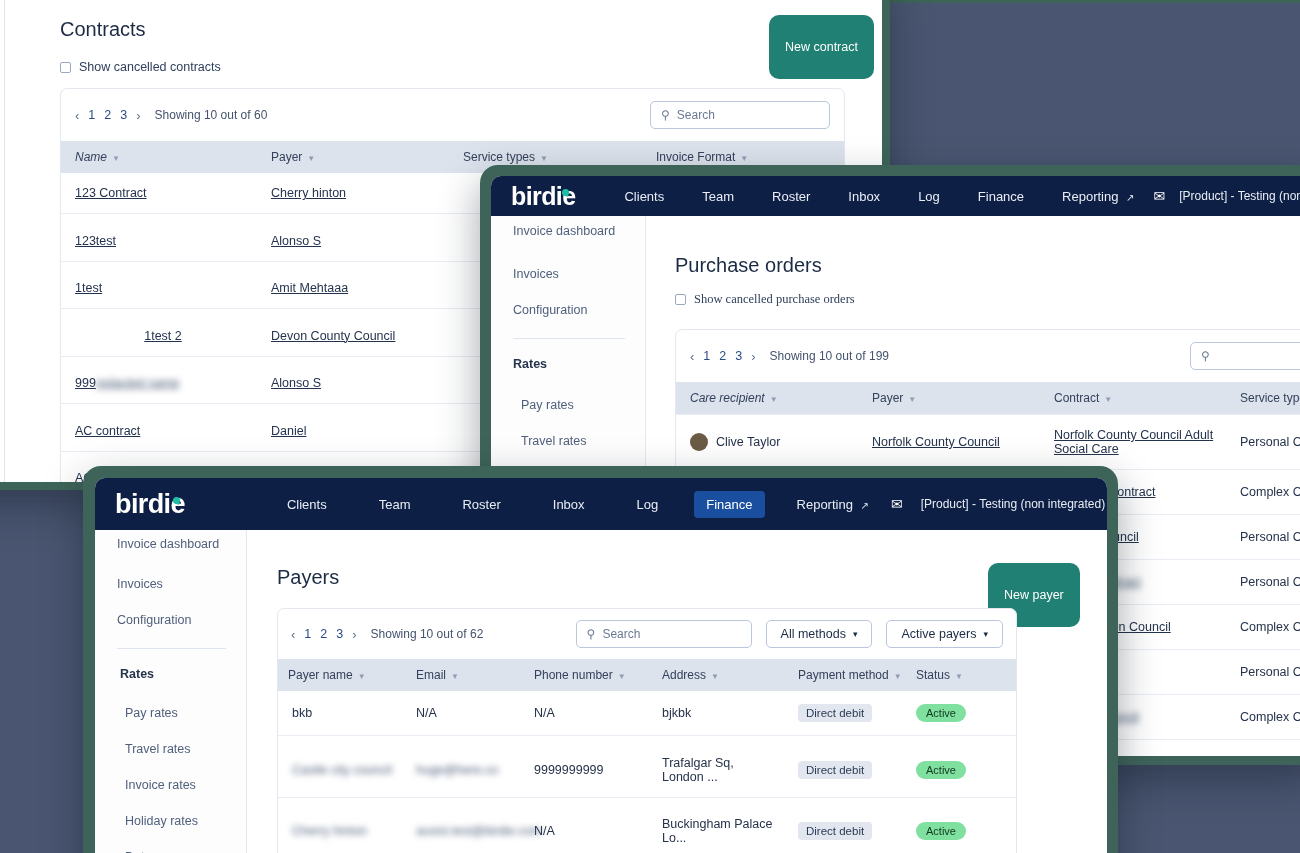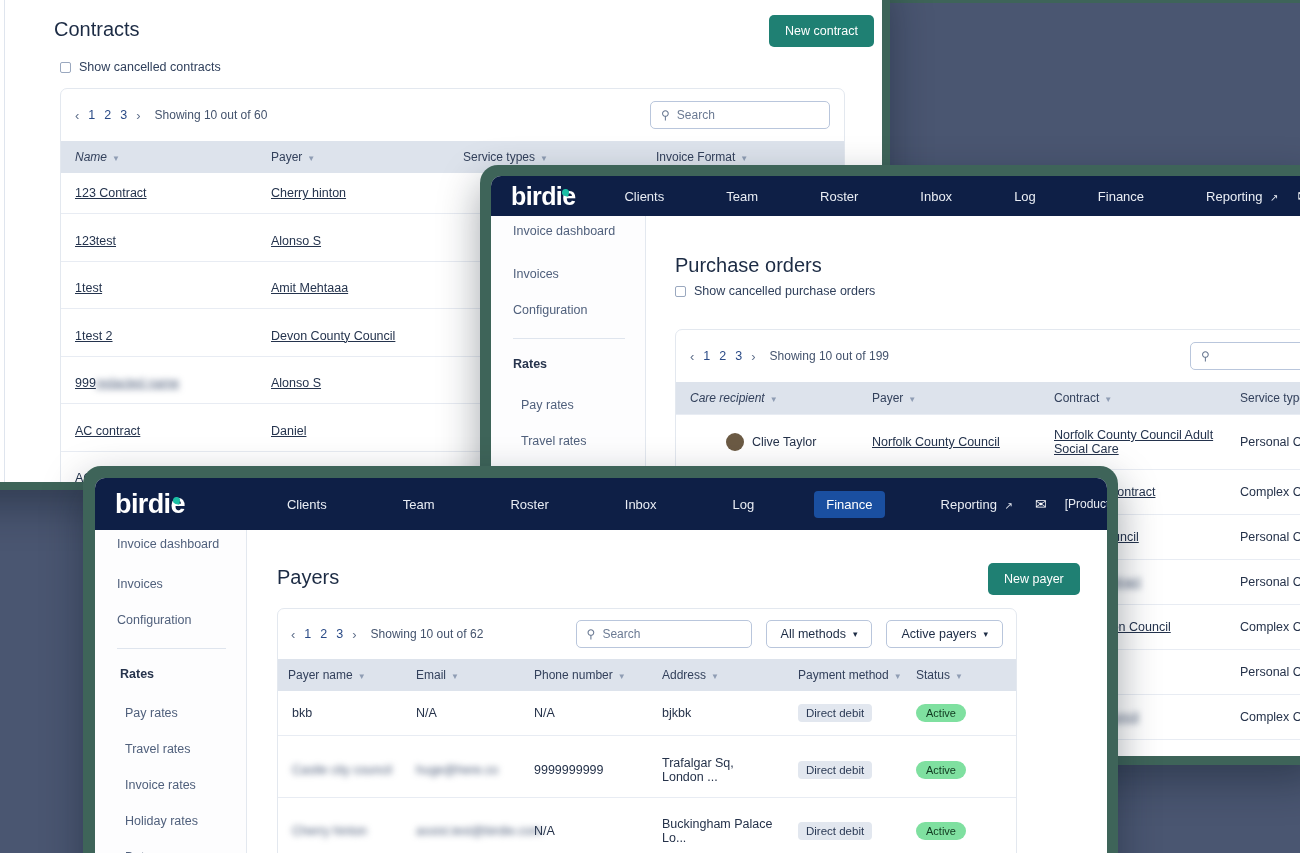--- a/index.html
+++ b/index.html
@@ -16,38 +16,38 @@
   .bg-teal-band { position:absolute; background:#3e6459; }
 
   
   .frame { position: absolute; background:#3e6459; border-radius:18px; box-shadow:0 16px 40px rgba(10,20,35,.38); }
   .screen { position:absolute; background:#ffffff; overflow:hidden; }
 
   
   .navbar { position:absolute; left:0; top:0; right:0; background:#0e1f46; display:flex; align-items:center; }
   .brand { color:#fff; font-size:25px; font-weight:bold; letter-spacing:-.6px; position:relative; padding-left:20px; padding-right:8px; }
   .brand .dot { position:absolute; width:7px; height:7px; border-radius:50% 50% 0 50%; background:#1bbfa5; top:7px; right:14px; transform:rotate(12deg); }
-  .nav-items { display:flex; align-items:center;gap:24px; }
+  .nav-items { display:flex; align-items:center; }
   .nav-item { color:#e9edf4; font-size:13px; padding:6px 12px; margin:0 7px; border-radius:4px; white-space:nowrap; }
   .nav-item.active { background:#1a4fa0; color:#fff; }
   .nav-right { display:flex; align-items:center; margin-left:auto; padding-right:14px; gap:14px; }
   .mail-ico { color:#fff; font-size:14px; }
   .org { color:#e9edf4; font-size:12px; white-space:nowrap; }
 
   
   .sidebar { position:absolute; left:0; background:#fdfdfe; border-right:1px solid #e3e8ef; }
   .side-link { font-size:12.5px; color:#50607c; padding:0 0 0 22px; height:36px; display:flex; align-items:center; white-space:nowrap; }
   .side-div { height:1px; background:#dfe5ee; margin:10px 20px 10px 22px; }
   .side-head { font-size:12.5px; color:#27344d; font-weight:bold; padding-left:8px; height:30px; display:flex; align-items:center; }
   .side-sub { padding-left:30px; }
 
   
   .content { position:absolute; background:#fff; }
   .page-title { font-size:20px; color:#1c2b44; font-weight:400; }
-  .btn-primary { background:#1f8073; color:#fff; font-size:12.5px; padding:9px 16px; border-radius:5px; border:none; white-space:nowrap; }
+  .btn-primary { background:#1f8073; color:#fff; font-size:12.5px; padding:25px 16px; border-radius:10px; border:none; white-space:nowrap; }
   .chk-row { display:flex; align-items:center; gap:8px; font-size:12.5px; color:#30405c; }
   .chk { width:11px; height:11px; border:1px solid #9aa8bf; border-radius:2px; background:#fff; display:inline-block; }
 
   .card { border:1px solid #e3e8ef; border-radius:7px; background:#fff; }
   .card-top { display:flex; align-items:center; padding:12px 14px; gap:14px; }
   .pager { display:flex; align-items:center; gap:9px; color:#2a4a86; font-size:12.5px; }
   .pager .arrow { color:#60708c; font-size:13px; }
   .pager .pg { font-size:12.5px; color:#2a4a86; }
   .showing { font-size:12px; color:#44536d; white-space:nowrap; }
   .search { margin-left:auto; border:1px solid #b9c6dc; border-radius:5px; height:28px; display:flex;
@@ -62,21 +62,21 @@
   thead th .caret { color:#8f9db4; font-size:8px; margin-left:5px; }
   tbody td { font-size:12.5px; color:#25324a; padding:13px 10px; border-top:1px solid #e8ecf3;
              vertical-align:middle; }
   .lnk { color:#24334d; text-decoration:underline; }
   .blur { filter:blur(3.2px); display:inline-block; color:#4a5a77; }
   .pill { display:inline-block; background:#e2e7ef; color:#2b3a55; font-size:11.5px; padding:3px 8px; border-radius:4px; }
   .pill-green { display:inline-block; background:#7fe0a0; color:#10381f; font-size:11px; padding:3px 10px; border-radius:10px; }
   .av-img { width:18px; height:18px; border-radius:50%; background:#6b5a44; display:inline-block; vertical-align:middle; margin-right:8px; }
   .av-ini { width:18px; height:18px; border-radius:50%; background:#dfe4ec; color:#4d5c78; font-size:7.5px;
             display:inline-flex; align-items:center; justify-content:center; vertical-align:middle; margin-right:8px; }
-  .cellflex { display:flex; align-items:center;margin-left:36px; }
+  .cellflex { display:flex; align-items:center; }
 
   
   .rowcard td { border:none; }
   .rowsep { height:7px; }
 </style>
 </head>
 <body>
 
 <div id="stage">
 
@@ -86,21 +86,21 @@
   <div class="bg-teal-band" style="left:0;top:460px;width:250px;height:12px;"></div>
 
   <div class="frame" style="left:-260px; top:-30px; width:1150px; height:520px;">
   </div>
   <div class="screen" style="left:-250px; top:-22px; width:1132px; height:504px;">
 
     <div style="position:absolute;left:0;top:0;width:255px;height:504px;background:#fff;border-right:1px solid #dfe5ee;"></div>
 
     <div class="content" style="left:255px; top:0; width:877px; height:504px;">
 
-      <div style="position:absolute;left:49px;top:40px;">
+      <div style="position:absolute;left:55px;top:40px;">
         <div class="page-title">Contracts</div>
       </div>
 
       <button class="btn-primary" style="position:absolute;left:764px;top:37px;">New contract</button>
 
       <div class="chk-row" style="position:absolute;left:55px;top:82px;">
         <span class="chk"></span>
         <span>Show cancelled contracts</span>
       </div>
 
@@ -150,21 +150,21 @@
               <tr class="rowcard">
                 <td style="padding-left: 14px;"><span class="lnk">1test</span></td>
                 <td><span class="lnk">Amit Mehtaaa</span></td>
                 <td></td>
                 <td></td>
               </tr>
               <tr class="rowsep">
                 <td colspan="4" style="padding: 0px; height: 2px; border-top: 1px solid rgb(232, 236, 243);"></td>
               </tr>
               <tr class="rowcard">
-                <td style="padding-left: 14px;"><span class="lnk">1test 2</span></td>
+                <td style="padding-left: 14px; text-align: center;"><span class="lnk">1test 2</span></td>
                 <td><span class="lnk">Devon County Council</span></td>
                 <td></td>
                 <td></td>
               </tr>
               <tr class="rowsep">
                 <td colspan="4" style="padding: 0px; height: 2px; border-top: 1px solid rgb(232, 236, 243);"></td>
               </tr>
               <tr class="rowcard">
                 <td style="padding-left: 14px;"><span class="lnk">999</span><span class="lnk blur">redacted name</span></td>
                 <td><span class="lnk">Alonso S</span></td>
@@ -228,21 +228,21 @@
       <div class="side-div"></div>
       <div class="side-head" style="padding-left:22px;">Rates</div>
       <div class="side-link side-sub" style="margin-top:8px;">Pay rates</div>
       <div class="side-link side-sub">Travel rates</div>
       <div class="side-link side-sub">Invoice rates</div>
     </div>
 
     <div class="content" style="left:155px; top:40px; width:675px; height:540px;">
       <div class="page-title" style="position:absolute;left:29px;top:38px;">Purchase orders</div>
 
-      <div class="chk-row" style="position:absolute;left:29px;top:68px;">
+      <div class="chk-row" style="position:absolute;left:29px;top:76px;font-family:Liberation Serif, serif;">
         <span class="chk"></span>
         <span>Show cancelled purchase orders</span>
       </div>
 
       <div class="card" style="position:absolute;left:29px;top:113px;width:700px;height:430px;">
         <div class="card-top">
           <div class="pager">
             <span class="arrow">‹</span>
             <span class="pg">1</span>
             <span class="pg">2</span>

